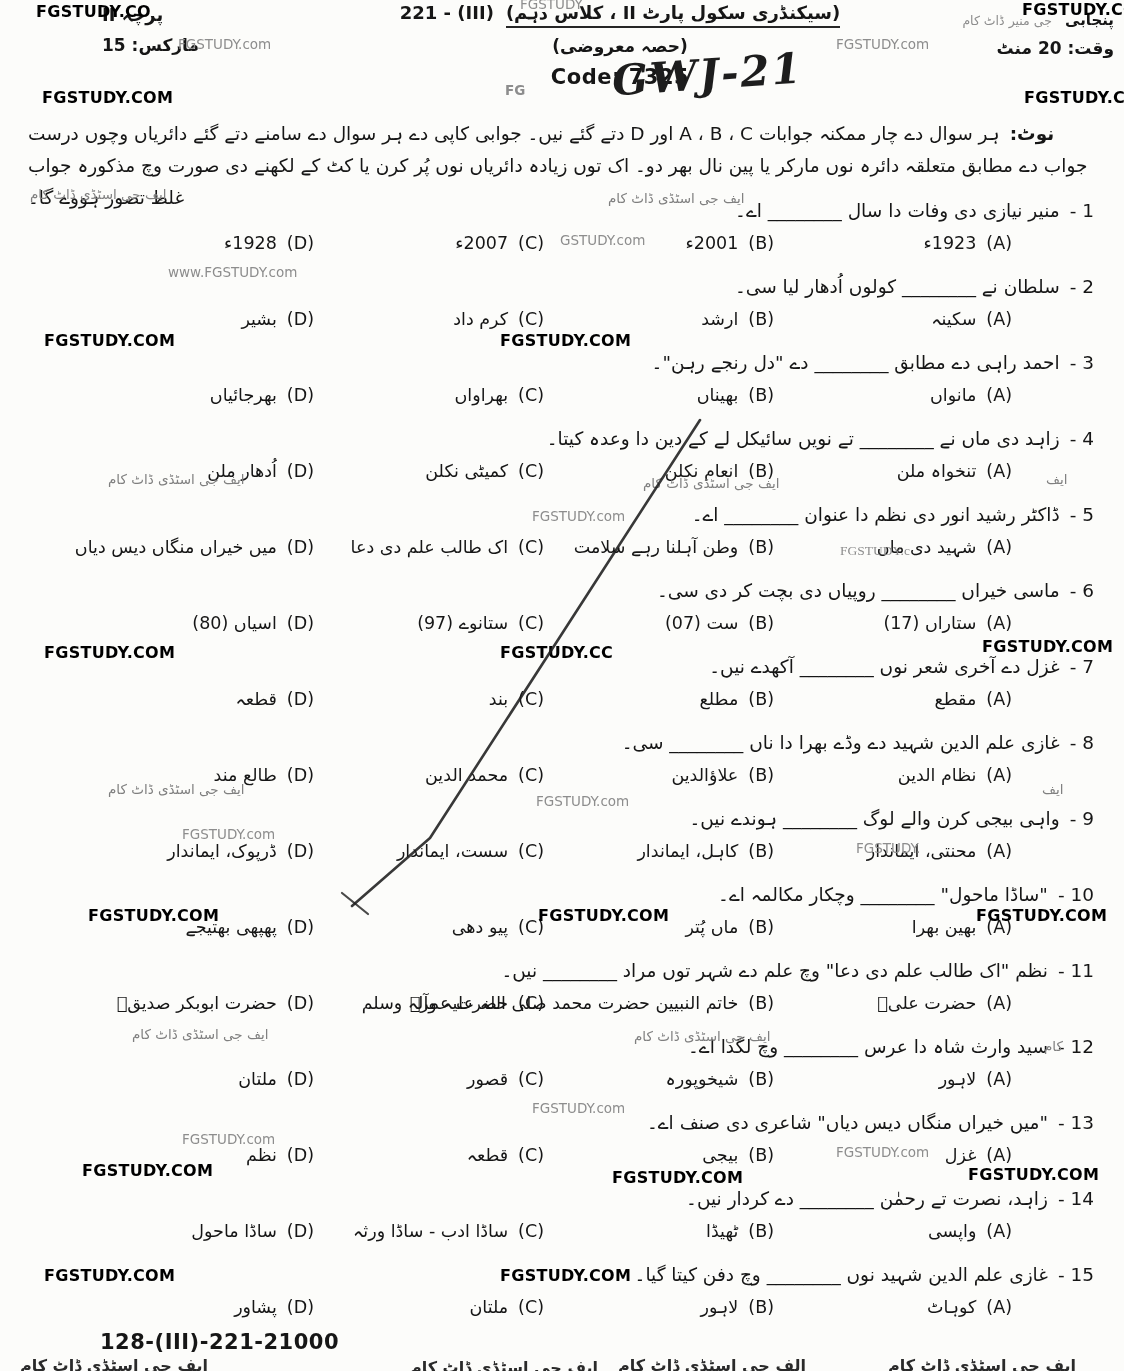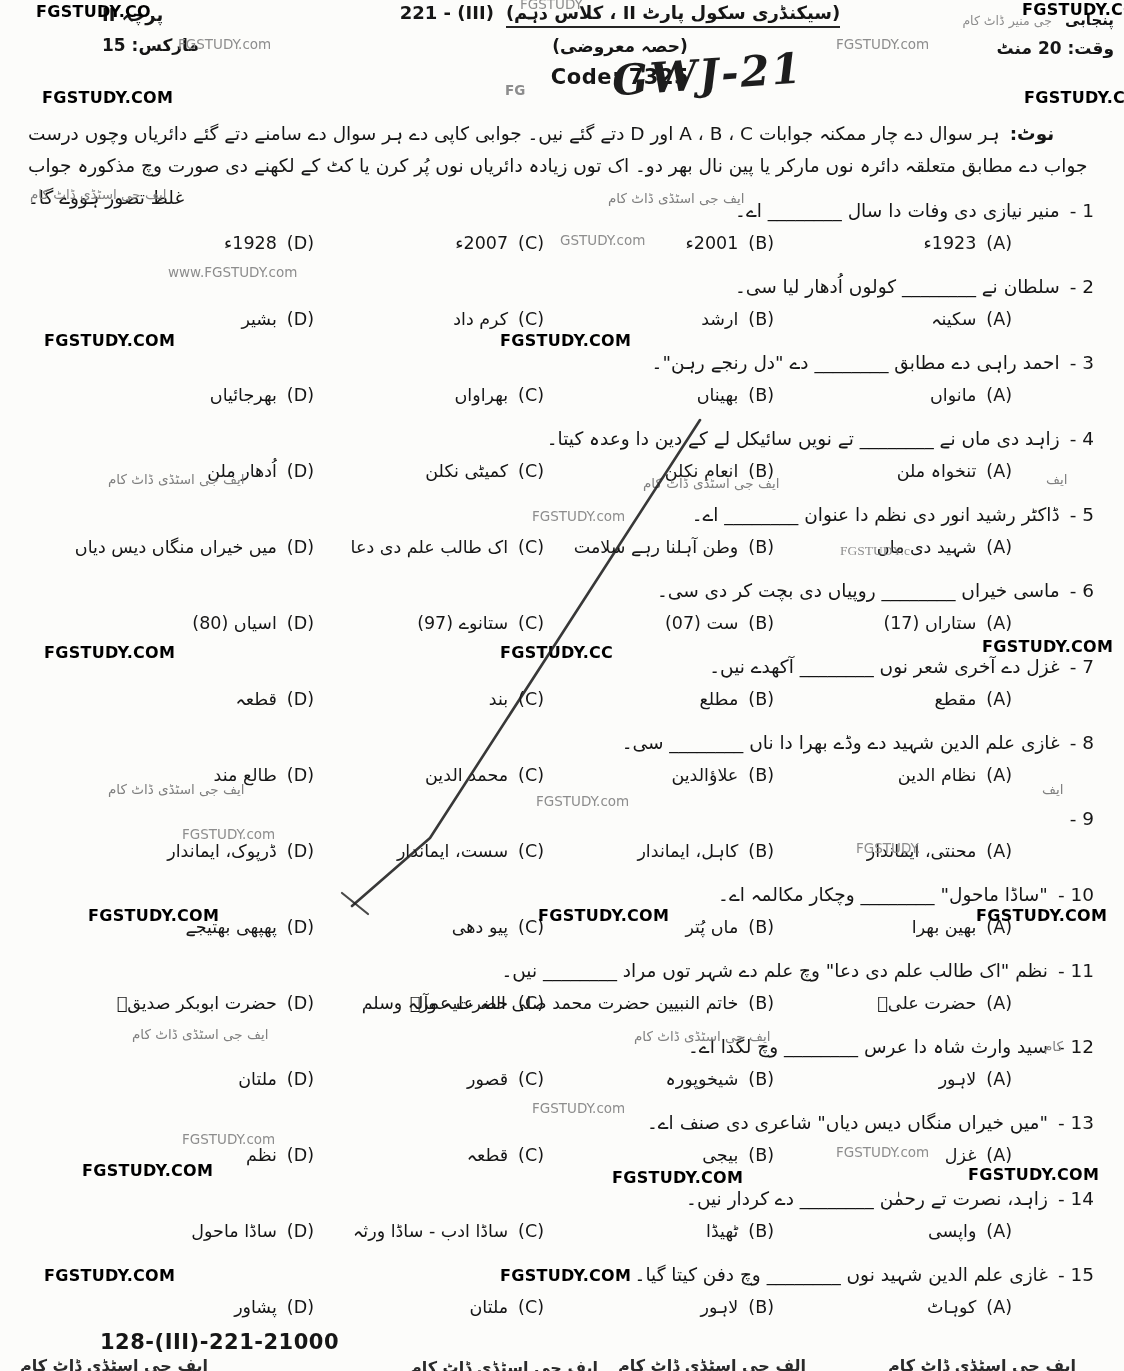--- a/index.html
+++ b/index.html
@@ -286,20 +286,21 @@
         <div class="option">
           <span class="opt-label">(D)</span>
           <span class="opt-text">طالع مند</span>
         </div>
       </div>
     </div>
 
     <div class="question">
       <div class="q-line">
         <span class="q-num" dir="rtl">9 -</span>
+        <span class="q-text">واہی بیجی کرن والے لوگ ________ ہوندے نیں۔</span>
       </div>
       <div class="options">
         <div class="option">
           <span class="opt-label">(A)</span>
           <span class="opt-text">محنتی، ایماندار</span>
         </div>
         <div class="option">
           <span class="opt-label">(B)</span>
           <span class="opt-text">کاہل، ایماندار</span>
         </div>

